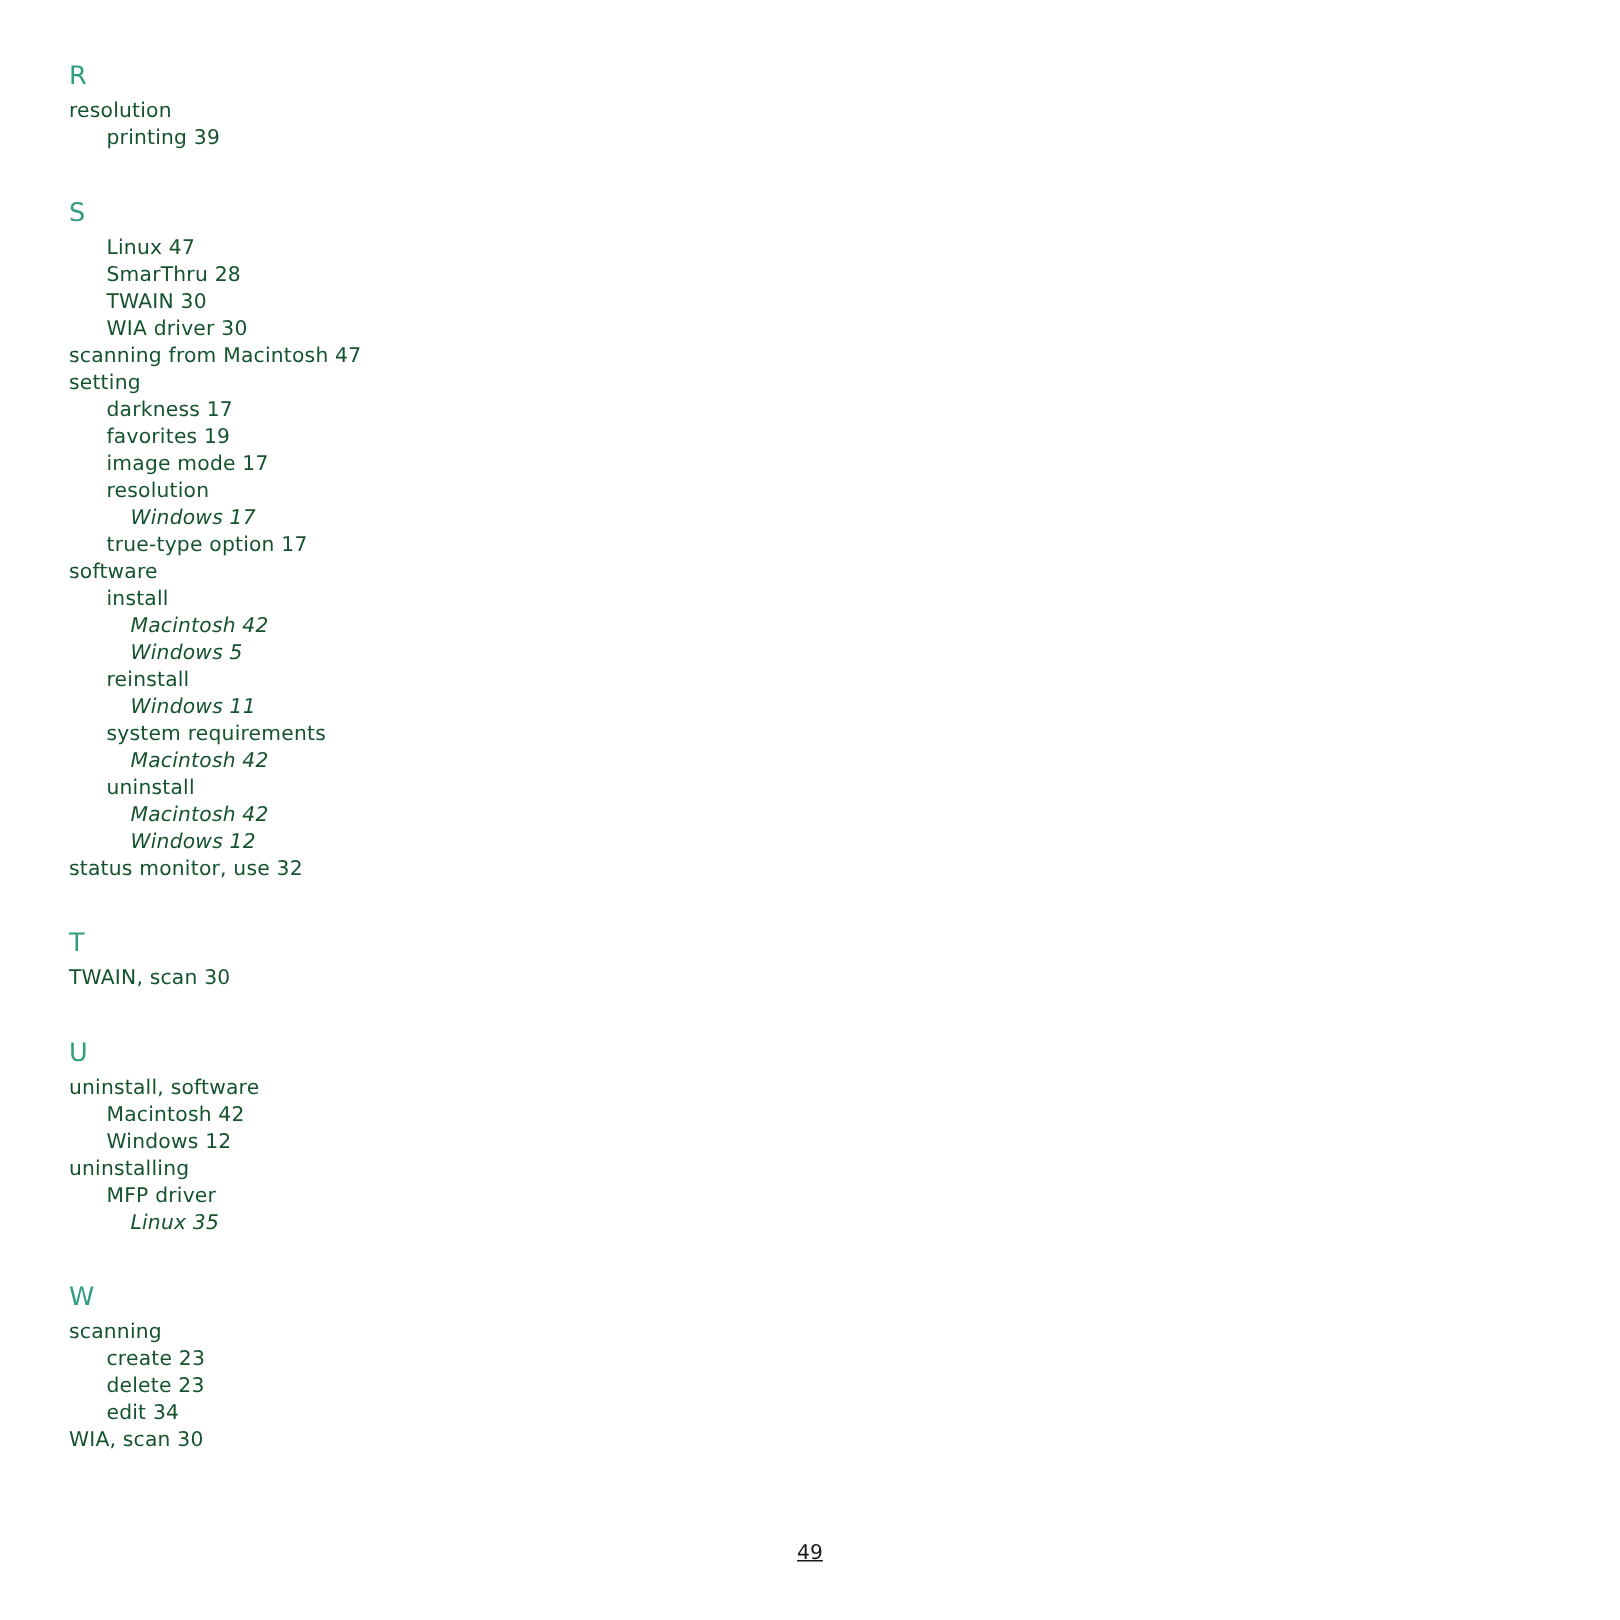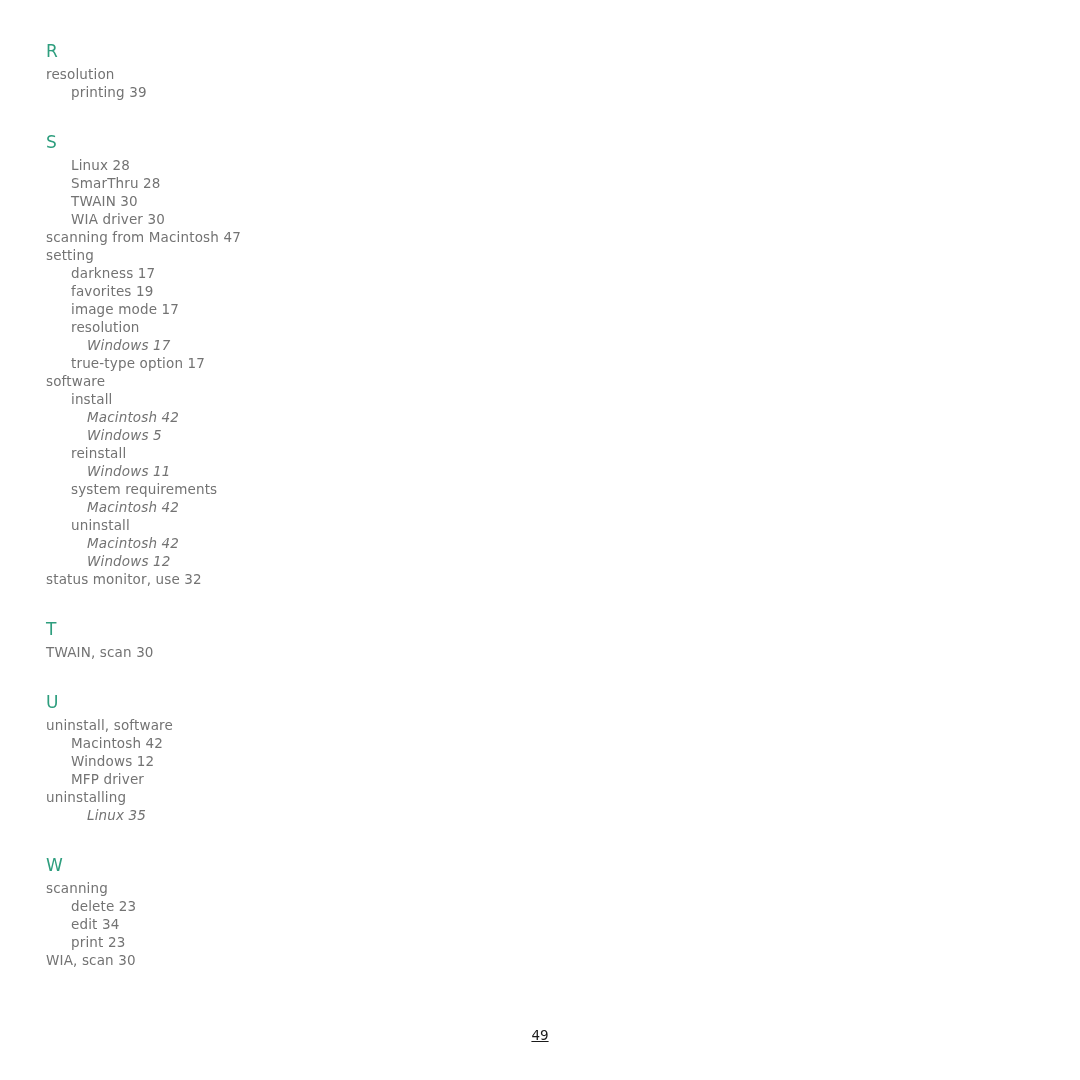--- a/index.html
+++ b/index.html
@@ -44,21 +44,21 @@
     margin: 0 0 3px 0;
     font-family: "DejaVu Sans", sans-serif;
   }
 
   
   .entry {
     font-size: 13.5px;
     line-height: 18px;
     white-space: nowrap;
     font-family: "DejaVu Sans", sans-serif;
-    color: #737373;
+    color: #14532d;
     letter-spacing: 0.15px;
   }
   .lvl-0 { padding-left: 0px; }
   .lvl-1 { padding-left: 25px; }
   .lvl-2 { padding-left: 41px; font-style: italic; }
 
   
   .page-number {
     position: absolute;
     left: 0;
@@ -77,21 +77,21 @@
 
 <div class="page">
   <div class="index-body" id="index-body">
       <div class="section">
         <div class="section-letter">R</div>
         <div class="entry lvl-0">resolution</div>
         <div class="entry lvl-1">printing 39</div>
       </div>
       <div class="section">
         <div class="section-letter">S</div>
-        <div class="entry lvl-1">Linux 28</div>
+        <div class="entry lvl-1">Linux 47</div>
         <div class="entry lvl-1">SmarThru 28</div>
         <div class="entry lvl-1">TWAIN 30</div>
         <div class="entry lvl-1">WIA driver 30</div>
         <div class="entry lvl-0">scanning from Macintosh 47</div>
         <div class="entry lvl-0">setting</div>
         <div class="entry lvl-1">darkness 17</div>
         <div class="entry lvl-1">favorites 19</div>
         <div class="entry lvl-1">image mode 17</div>
         <div class="entry lvl-1">resolution</div>
         <div class="entry lvl-2">Windows 17</div>
@@ -111,28 +111,28 @@
       </div>
       <div class="section">
         <div class="section-letter">T</div>
         <div class="entry lvl-0">TWAIN, scan 30</div>
       </div>
       <div class="section">
         <div class="section-letter">U</div>
         <div class="entry lvl-0">uninstall, software</div>
         <div class="entry lvl-1">Macintosh 42</div>
         <div class="entry lvl-1">Windows 12</div>
+        <div class="entry lvl-0">uninstalling</div>
         <div class="entry lvl-1">MFP driver</div>
-        <div class="entry lvl-0">uninstalling</div>
         <div class="entry lvl-2">Linux 35</div>
       </div>
       <div class="section">
         <div class="section-letter">W</div>
         <div class="entry lvl-0">scanning</div>
+        <div class="entry lvl-1">create 23</div>
         <div class="entry lvl-1">delete 23</div>
         <div class="entry lvl-1">edit 34</div>
-        <div class="entry lvl-1">print 23</div>
         <div class="entry lvl-0">WIA, scan 30</div>
       </div>
     </div>
 
   <div class="page-number">49</div>
 </div>
 
 </body></html>

